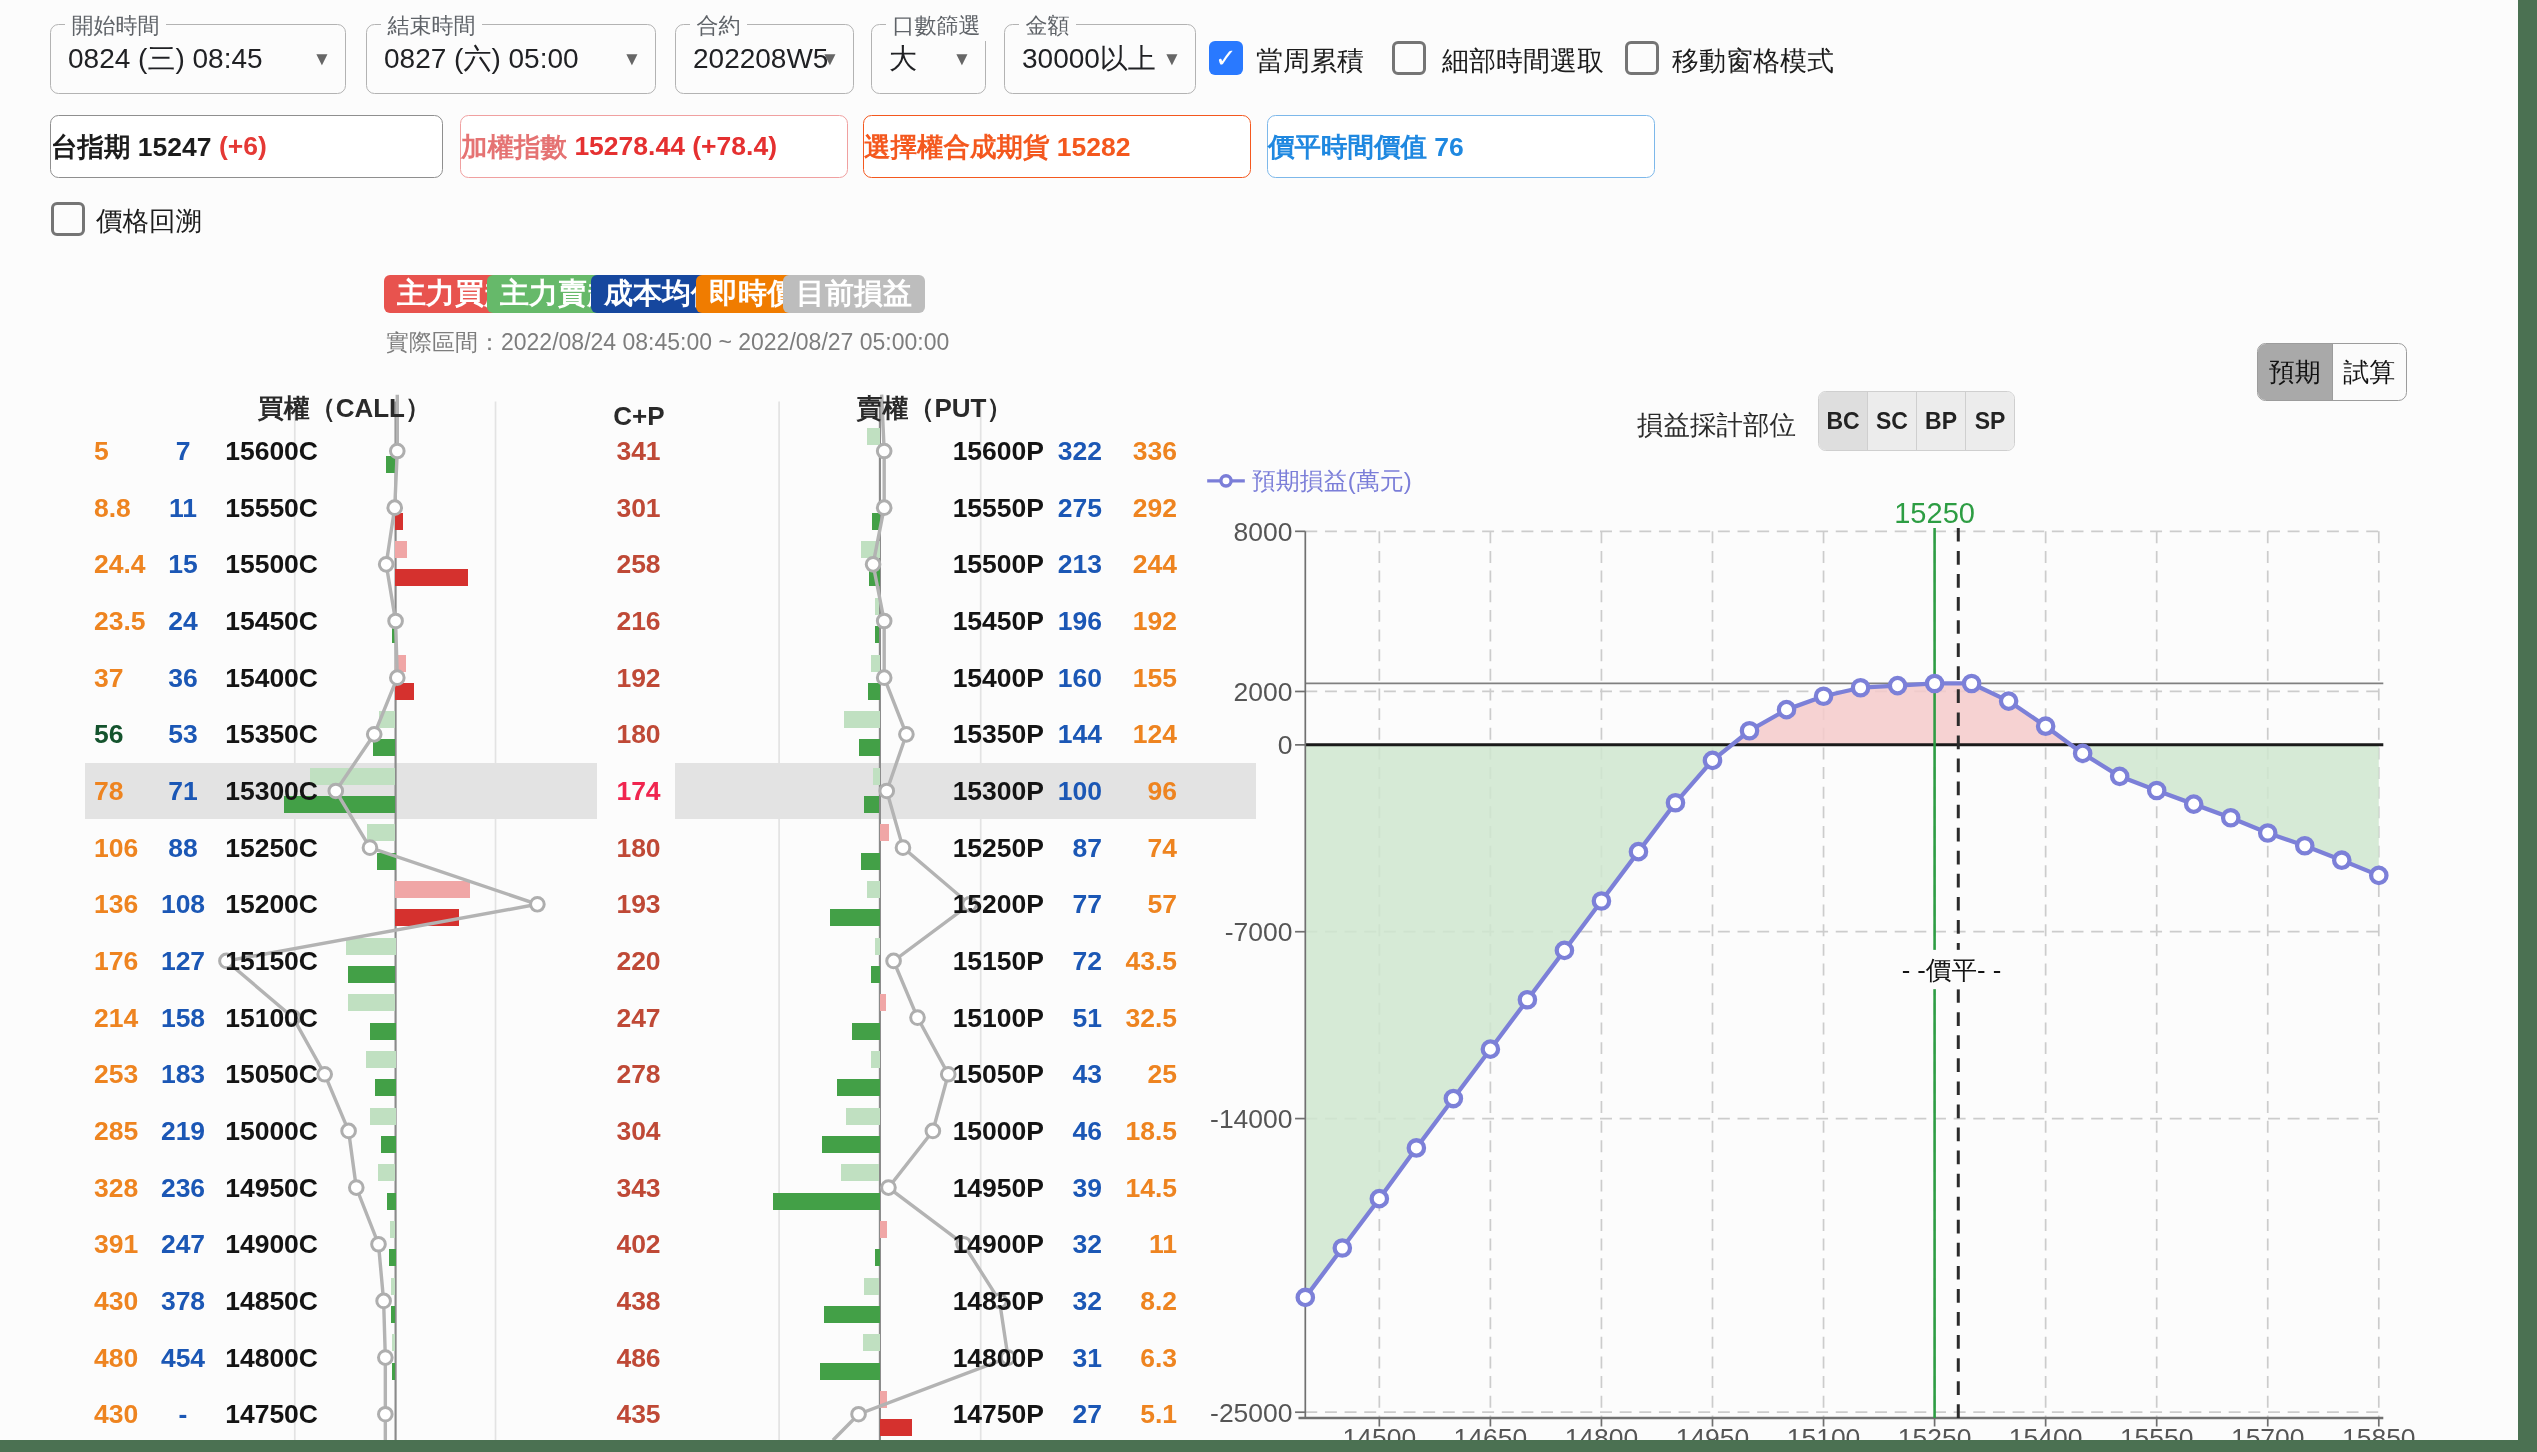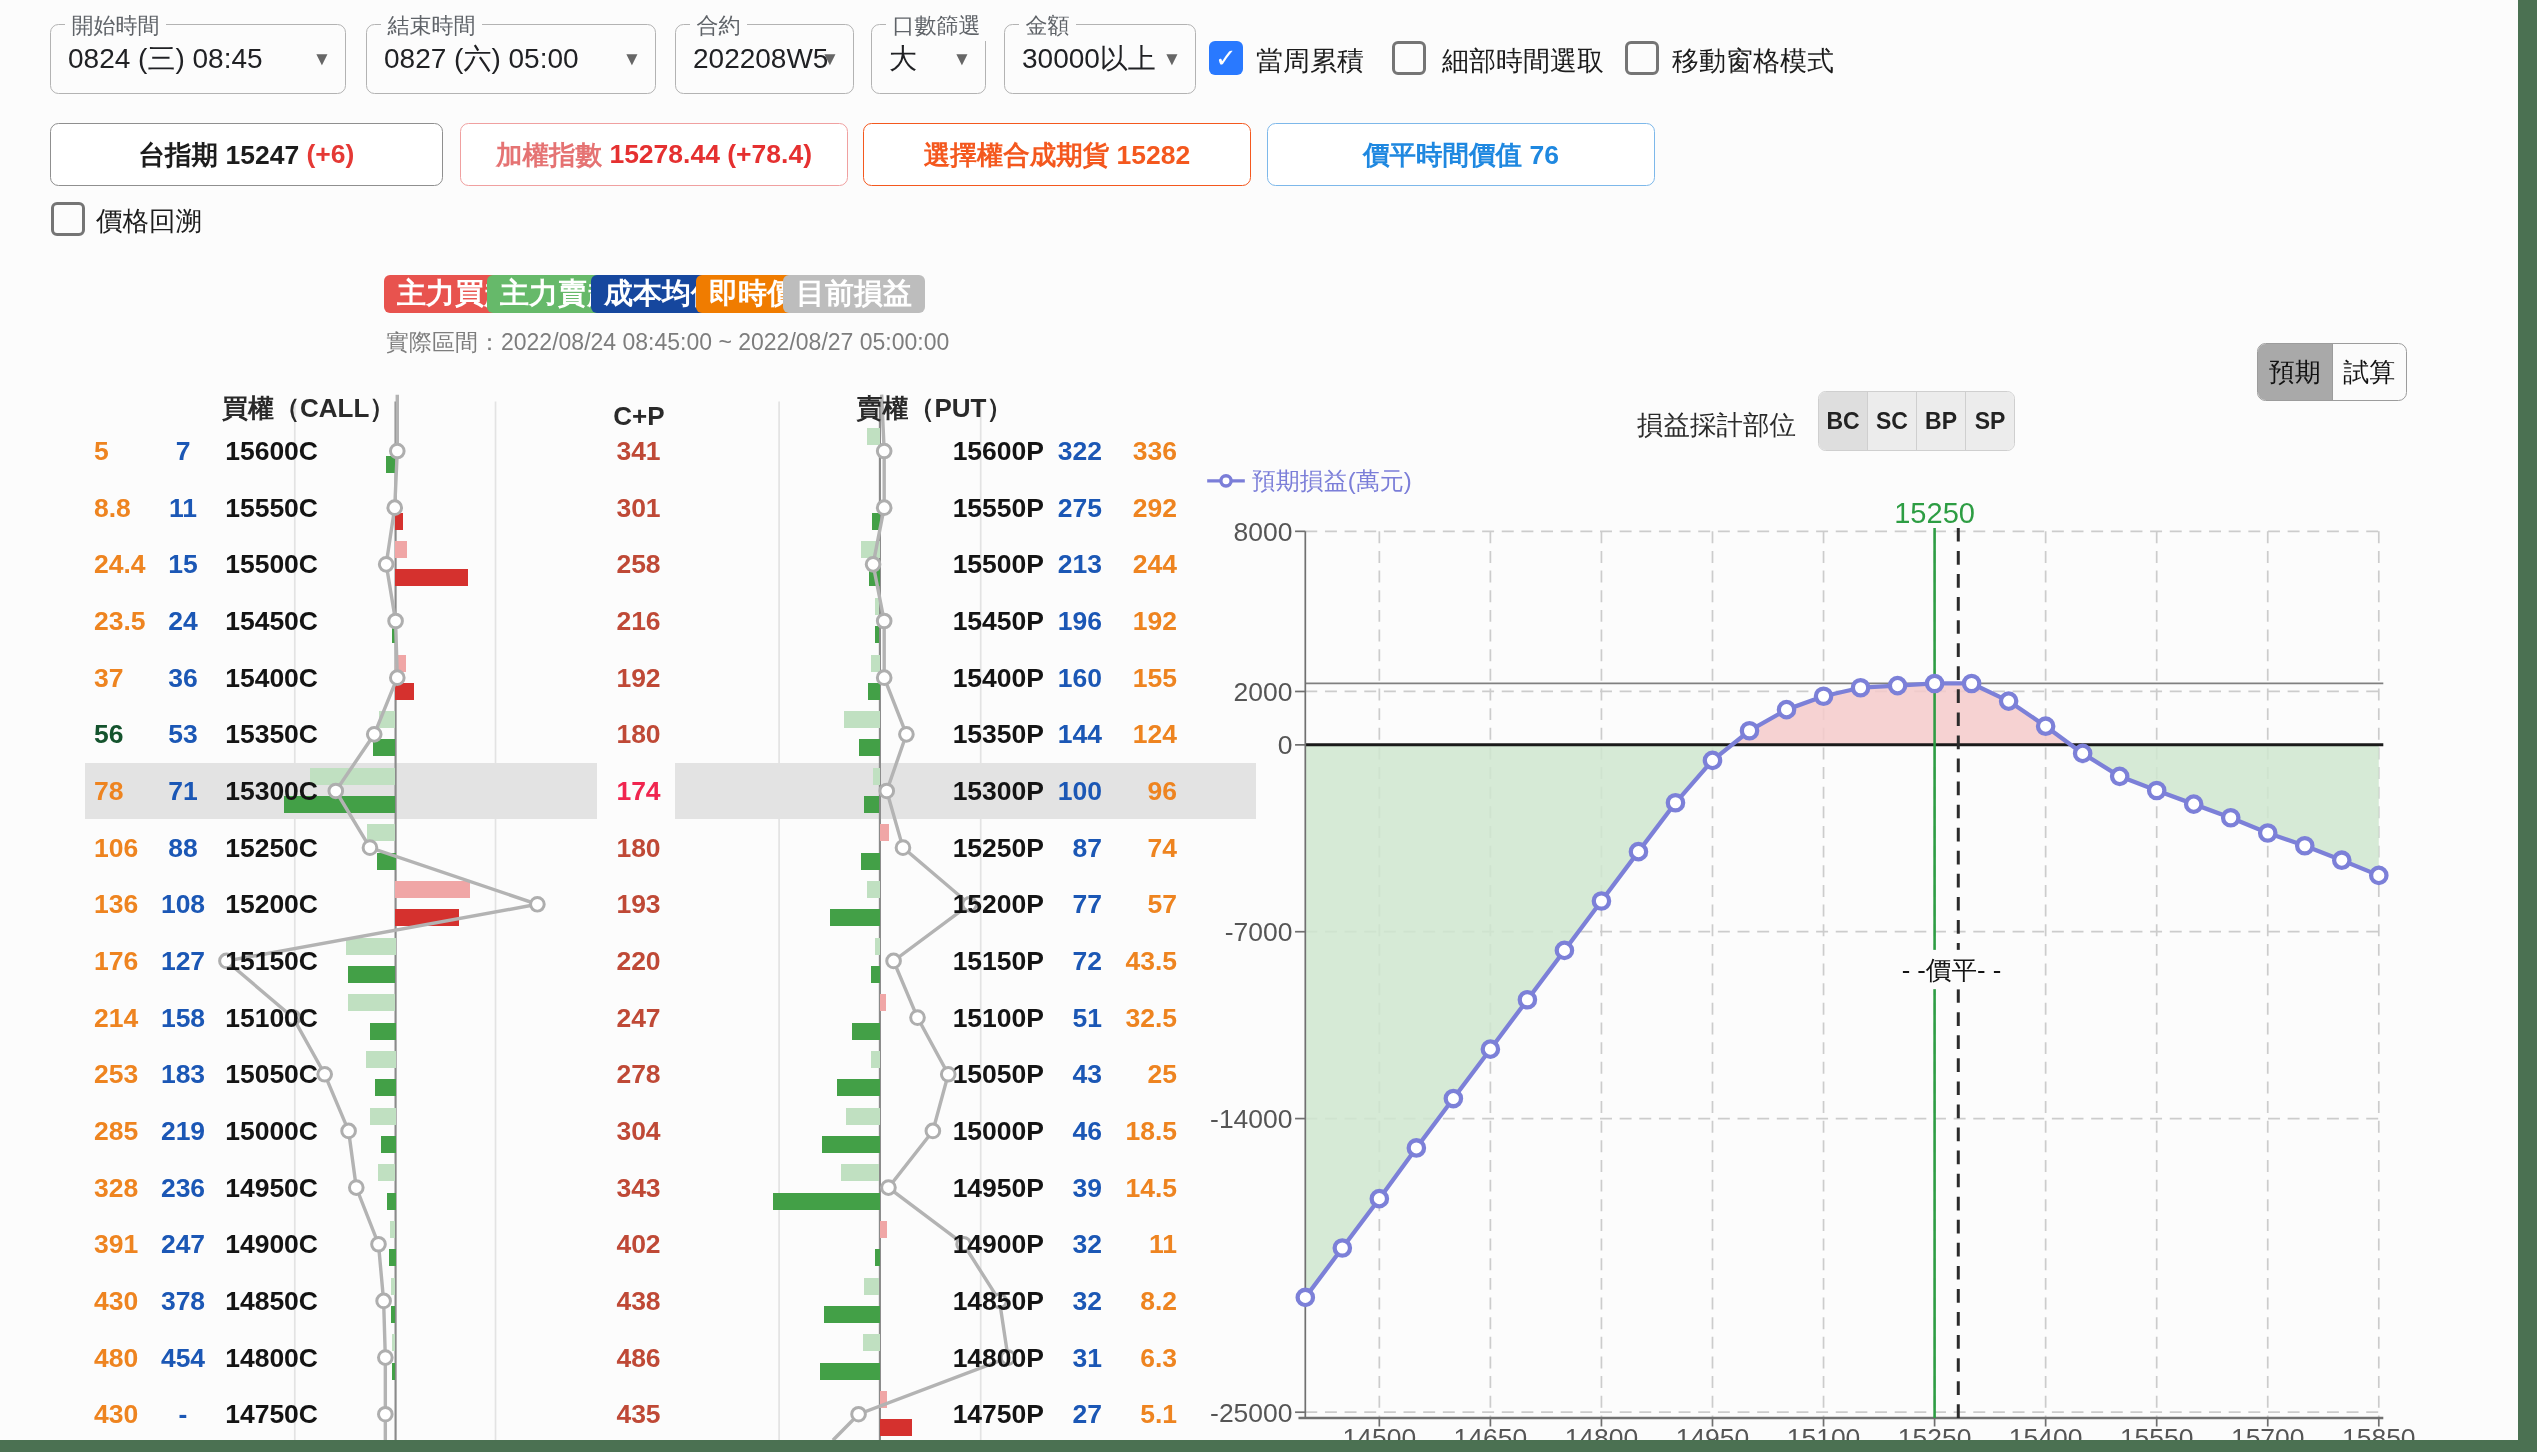--- a/index.html
+++ b/index.html
@@ -9,22 +9,22 @@
   .sel{position:absolute;height:70px;border:1.7px solid #b3b3b3;border-radius:8.5px;background:#fcfcfc;box-sizing:border-box;cursor:pointer;}
   .sel .lbl{position:absolute;top:-13.7px;left:13.7px;background:#fcfcfc;padding:0 6.8px;font-size:22px;color:#5f6368;white-space:nowrap;}
   .sel .val{position:absolute;left:17px;top:0;height:67px;line-height:67px;font-size:28px;color:#202124;white-space:nowrap;}
   .sel .arr{position:absolute;right:13.7px;top:0;height:67px;line-height:67px;font-size:19px;color:#666;}
   
   .ckb{position:absolute;width:34px;height:34px;box-sizing:border-box;border-radius:6px;cursor:pointer;}
   .ckb.on{background:#2979ff;color:#fff;text-align:center;line-height:34px;font-size:26px;font-weight:900;}
   .ckb.off{background:#fcfcfc;border:3.4px solid #757575;}
   .cklabel{position:absolute;font-size:27px;color:#1c1c1c;white-space:nowrap;cursor:default;}
   
-  .qbtn{position:absolute;top:123px;height:63px;border-radius:8.5px;border:1.7px solid #999;background:#fff;
-        display:flex;align-items:center;justify-content:center;font-size:26.5px;font-weight:700;white-space:pre;cursor:pointer;box-sizing:border-box;}
+  .qbtn{position:absolute;top:115px;height:63px;border-radius:8.5px;border:1.7px solid #999;background:#fff;
+        display:flex;align-items:center;justify-content:flex-start;font-size:26.5px;font-weight:700;white-space:pre;cursor:pointer;box-sizing:border-box;}
   
   .chip{position:absolute;top:275px;height:38px;border-radius:6px;display:flex;align-items:center;padding:0 13px;
         font-size:29px;font-weight:700;color:#fff;cursor:pointer;}
   .rangetext{position:absolute;left:386px;top:327px;font-size:23px;color:#7d7d7d;white-space:nowrap;}
   
   .trow-txt{position:absolute;height:38px;line-height:38px;font-size:26.5px;font-weight:700;white-space:nowrap;}
   .thead{position:absolute;font-size:26px;font-weight:700;color:#2a2a2a;white-space:nowrap;}
   .hlband{position:absolute;background:#e3e3e3;height:56px;}
   .bar{position:absolute;height:17px;}
   
@@ -308,21 +308,21 @@
 
   <div id="chips">
       <div class="chip" style="left: 384px; background: rgb(232, 83, 78); color: rgb(255, 255, 255);">主力買超</div>
       <div class="chip" style="left: 487px; background: rgb(102, 185, 106); color: rgb(255, 255, 255);">主力賣超</div>
       <div class="chip" style="left: 591px; background: rgb(22, 71, 158); color: rgb(255, 255, 255);">成本均價</div>
       <div class="chip" style="left: 696px; background: rgb(240, 124, 0); color: rgb(255, 255, 255);">即時價</div>
       <div class="chip" style="left: 783px; background: rgb(189, 189, 189); color: rgb(255, 255, 255);">目前損益</div>
     </div>
   <div class="rangetext">實際區間：2022/08/24 08:45:00 ~ 2022/08/27 05:00:00</div>
 
-  <div class="thead" style="left:222px;top:391px;width:209px;text-align:left;">買權（CALL）</div>
+  <div class="thead" style="left:222px;top:391px;width:209px;text-align:right;">買權（CALL）</div>
   <div class="thead" style="left:598px;top:401px;width:82px;text-align:center;">C+P</div>
   <div class="thead" style="left:830px;top:391px;width:209px;text-align:center;">賣權（PUT）</div>
 
   <div id="rows-layer">
       <div>
         <div class="trow-txt" style="left: 94px; width: 68px; top: 432px; text-align: left; color: rgb(238, 132, 32);">5</div>
         <div class="trow-txt" style="left: 149px; width: 68px; top: 432px; text-align: center; color: rgb(27, 87, 181);">7</div>
         <div class="trow-txt" style="left: 220px; width: 98px; top: 432px; text-align: right; color: rgb(20, 20, 20);">15600C</div>
         <div class="trow-txt" style="left: 596px; width: 85px; top: 432px; text-align: center; color: rgb(191, 73, 54);">341</div>
         <div class="trow-txt" style="left: 944px; width: 100px; top: 432px; text-align: right; color: rgb(20, 20, 20);">15600P</div>

